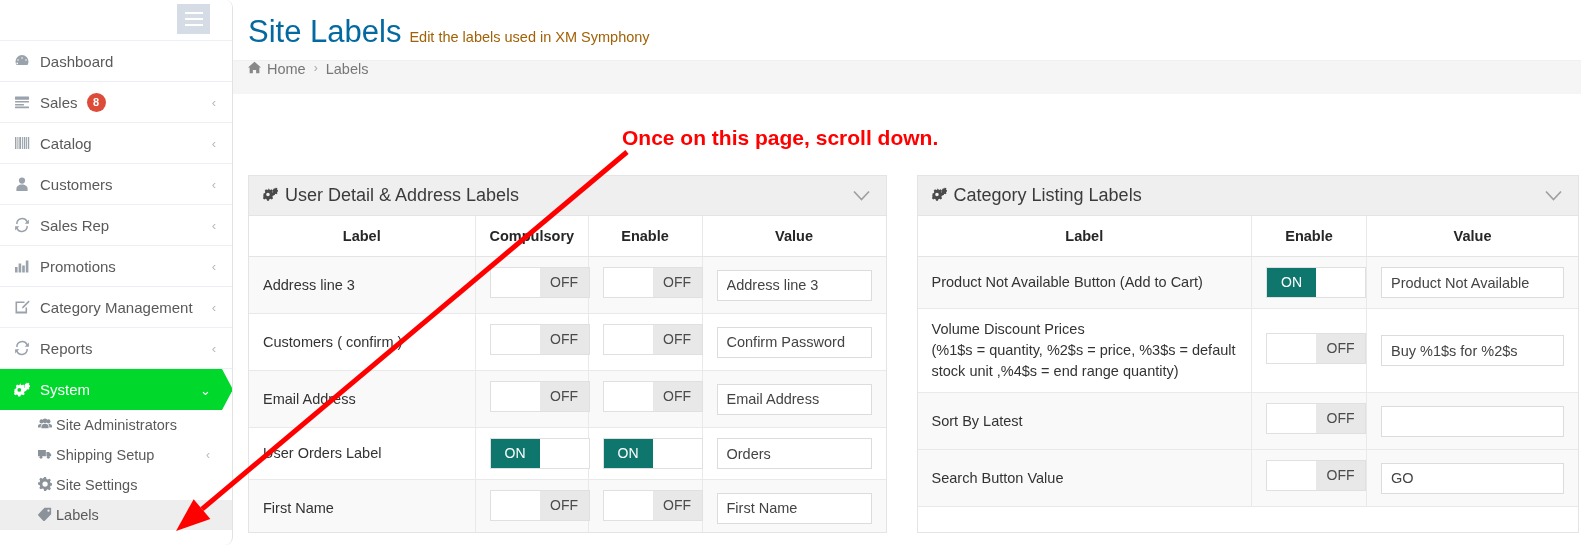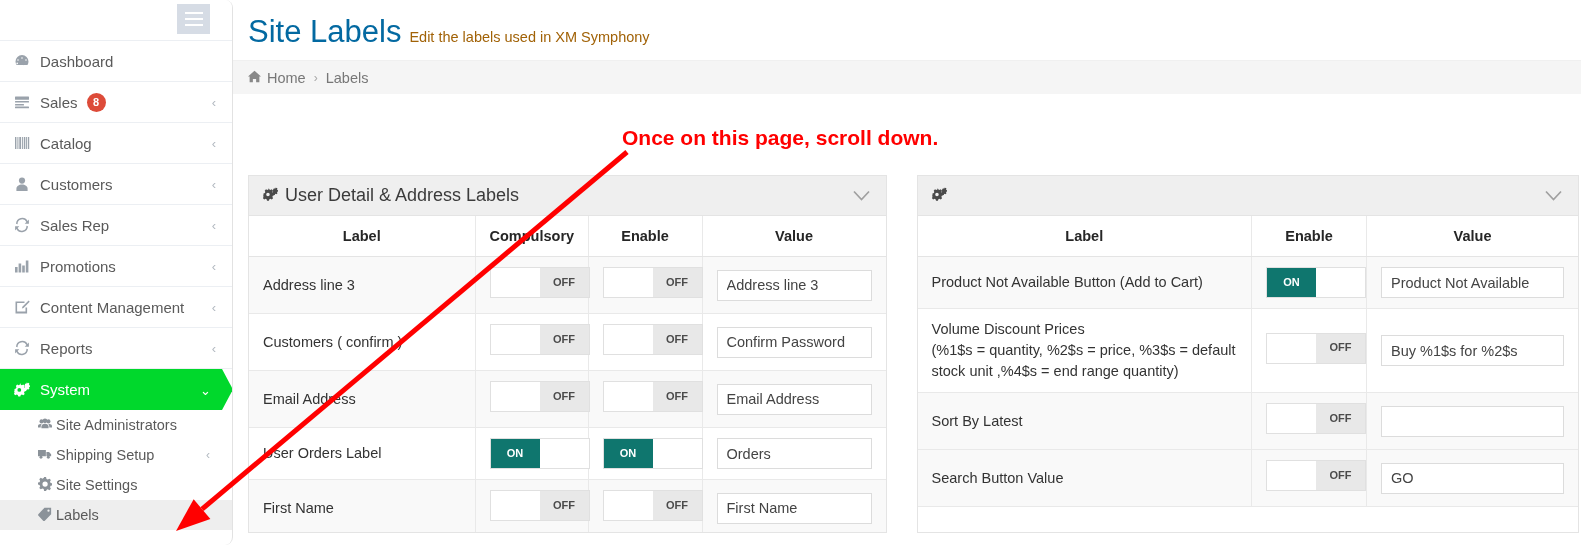--- a/index.html
+++ b/index.html
@@ -104,21 +104,21 @@
     font-size: 31px; font-weight: 300; color: #0369a1;
     letter-spacing: 0; display: inline; vertical-align: baseline;
   }
   .page-sub {
     font-size: 14.5px; color: #a16207; margin-left: 8px;
     display: inline; vertical-align: baseline;
   }
   .breadcrumb {
     background: #f5f5f5;
     height: 34px;
-    display: flex; align-items: center;
+    display: flex; align-items: flex-start;
     padding-left: 15px;
     font-size: 14.5px; color: #777;
     border-top: 1px solid #f0f0f0;
   }
   .breadcrumb .home-ico { color: #888; margin-right: 6px; font-size: 13px; }
   .breadcrumb .sep { margin: 0 8px; color: #aaa; font-size: 12px; }
   .breadcrumb a { color: #777; text-decoration: none; }
 
   .apply-row { position: relative; height: 52px; }
   .apply-btn {
@@ -190,21 +190,21 @@
     display: inline-flex;
     width: 100px; height: 31px;
     border: 1px solid #e0e0e0;
     background: #fff;
     cursor: pointer;
     overflow: hidden;
     align-items: stretch;
   }
   .toggle .half {
     display: flex; align-items: center; justify-content: center;
-    font-size: 11px; font-weight: 700;
+    font-size: 14px; font-weight: 400;
   }
   .toggle.off .knob  { width: 50%; background: #fff; }
   .toggle.off .track { width: 50%; background: #e8e8e8; color: #4b4b4b; }
   .toggle.on  .track { width: 50%; background: #0f766e; color: #fff; }
   .toggle.on  .knob  { width: 50%; background: #fff; }
 
   .val-input {
     width: 100%;
     height: 31px;
     border: 1px solid #dcdcdc;
@@ -313,21 +313,21 @@
           <span class="lbl">Promotions</span>
           <span class="caret">‹</span>
         </div>
         <div class="sb-item">
           <span class="ico">
             <svg width="16" height="16" fill="#9aa2ab" viewBox="0 0 16 16">
               <path d="M1.5 2.5h9v1.6h-7.4v8.4h8.4V8.4h1.6v6H1.5z"></path>
               <path d="M14.6 1.6l1.1 1.1-6.2 6.2-1.6.5.5-1.6z"></path>
             </svg>
           </span>
-          <span class="lbl">Content Management</span>
+          <span class="lbl">Category Management</span>
           <span class="caret">‹</span>
         </div>
         <div class="sb-item">
           <span class="ico">
             <svg width="16" height="16" fill="#9aa2ab" viewBox="0 0 16 16">
               <path d="M13.6 3.9l1.3-1.3v4.2h-4.2l1.7-1.7A4.6 4.6 0 003.6 7.2L2 6.7A6.2 6.2 0 0113.6 3.9zM2.4 12.1l-1.3 1.3V9.2h4.2L3.6 10.9a4.6 4.6 0 008.8-2.1l1.6.5A6.2 6.2 0 012.4 12.1z"></path>
             </svg>
           </span>
           <span class="lbl">Reports</span>
           <span class="caret">‹</span>
@@ -494,20 +494,21 @@
               </tr>
             </tbody>
           </table>
         </div>
         <div class="panel right">
           <div class="panel-head">
       <span class="gears"><svg width="15" height="15" fill="#4a4a4a" viewBox="0 0 16 16">
                 <path d="M6.3 1.2l.5 1.5c.4.1.8.3 1.1.5l1.4-.7 1.4 1.4-.7 1.4c.2.3.4.7.5 1.1l1.5.5v2l-1.5.5c-.1.4-.3.8-.5 1.1l.7 1.4-1.4 1.4-1.4-.7c-.3.2-.7.4-1.1.5l-.5 1.5h-2l-.5-1.5c-.4-.1-.8-.3-1.1-.5l-1.4.7-1.4-1.4.7-1.4c-.2-.3-.4-.7-.5-1.1L.5 8.9v-2L2 6.4c.1-.4.3-.8.5-1.1l-.7-1.4 1.4-1.4 1.4.7c.3-.2.7-.4 1.1-.5l.5-1.5zM5.3 6a1.9 1.9 0 100 3.8A1.9 1.9 0 005.3 6z"></path>
                 <path d="M12.6 0l.3.9c.3.1.5.2.7.3l.9-.4.9.9-.4.9c.1.2.2.4.3.7l.9.3v1.2l-.9.3c-.1.3-.2.5-.3.7l.4.9-.9.9-.9-.4c-.2.1-.4.2-.7.3l-.3.9h-1.2l-.3-.9c-.3-.1-.5-.2-.7-.3l-.9.4-.4-.4.8-.8a3 3 0 00.6-3.2l.6-.6-.3-.3.8-.8.3.3.6-.6a3 3 0 00.9-.2z"></path>
               </svg></span>
+      <span class="panel-title">Category Listing Labels</span>
       <span class="chev">
         <svg width="17" height="11" viewBox="0 0 17 11" fill="none" stroke="#a0a0a0" stroke-width="1.7">
                 <path d="M1 1l7.5 8L16 1"></path>
               </svg>
       </span>
     </div>
           <table class="lbl-table">
             <colgroup>
               <col style="width:334px">
               <col style="width:115px">

